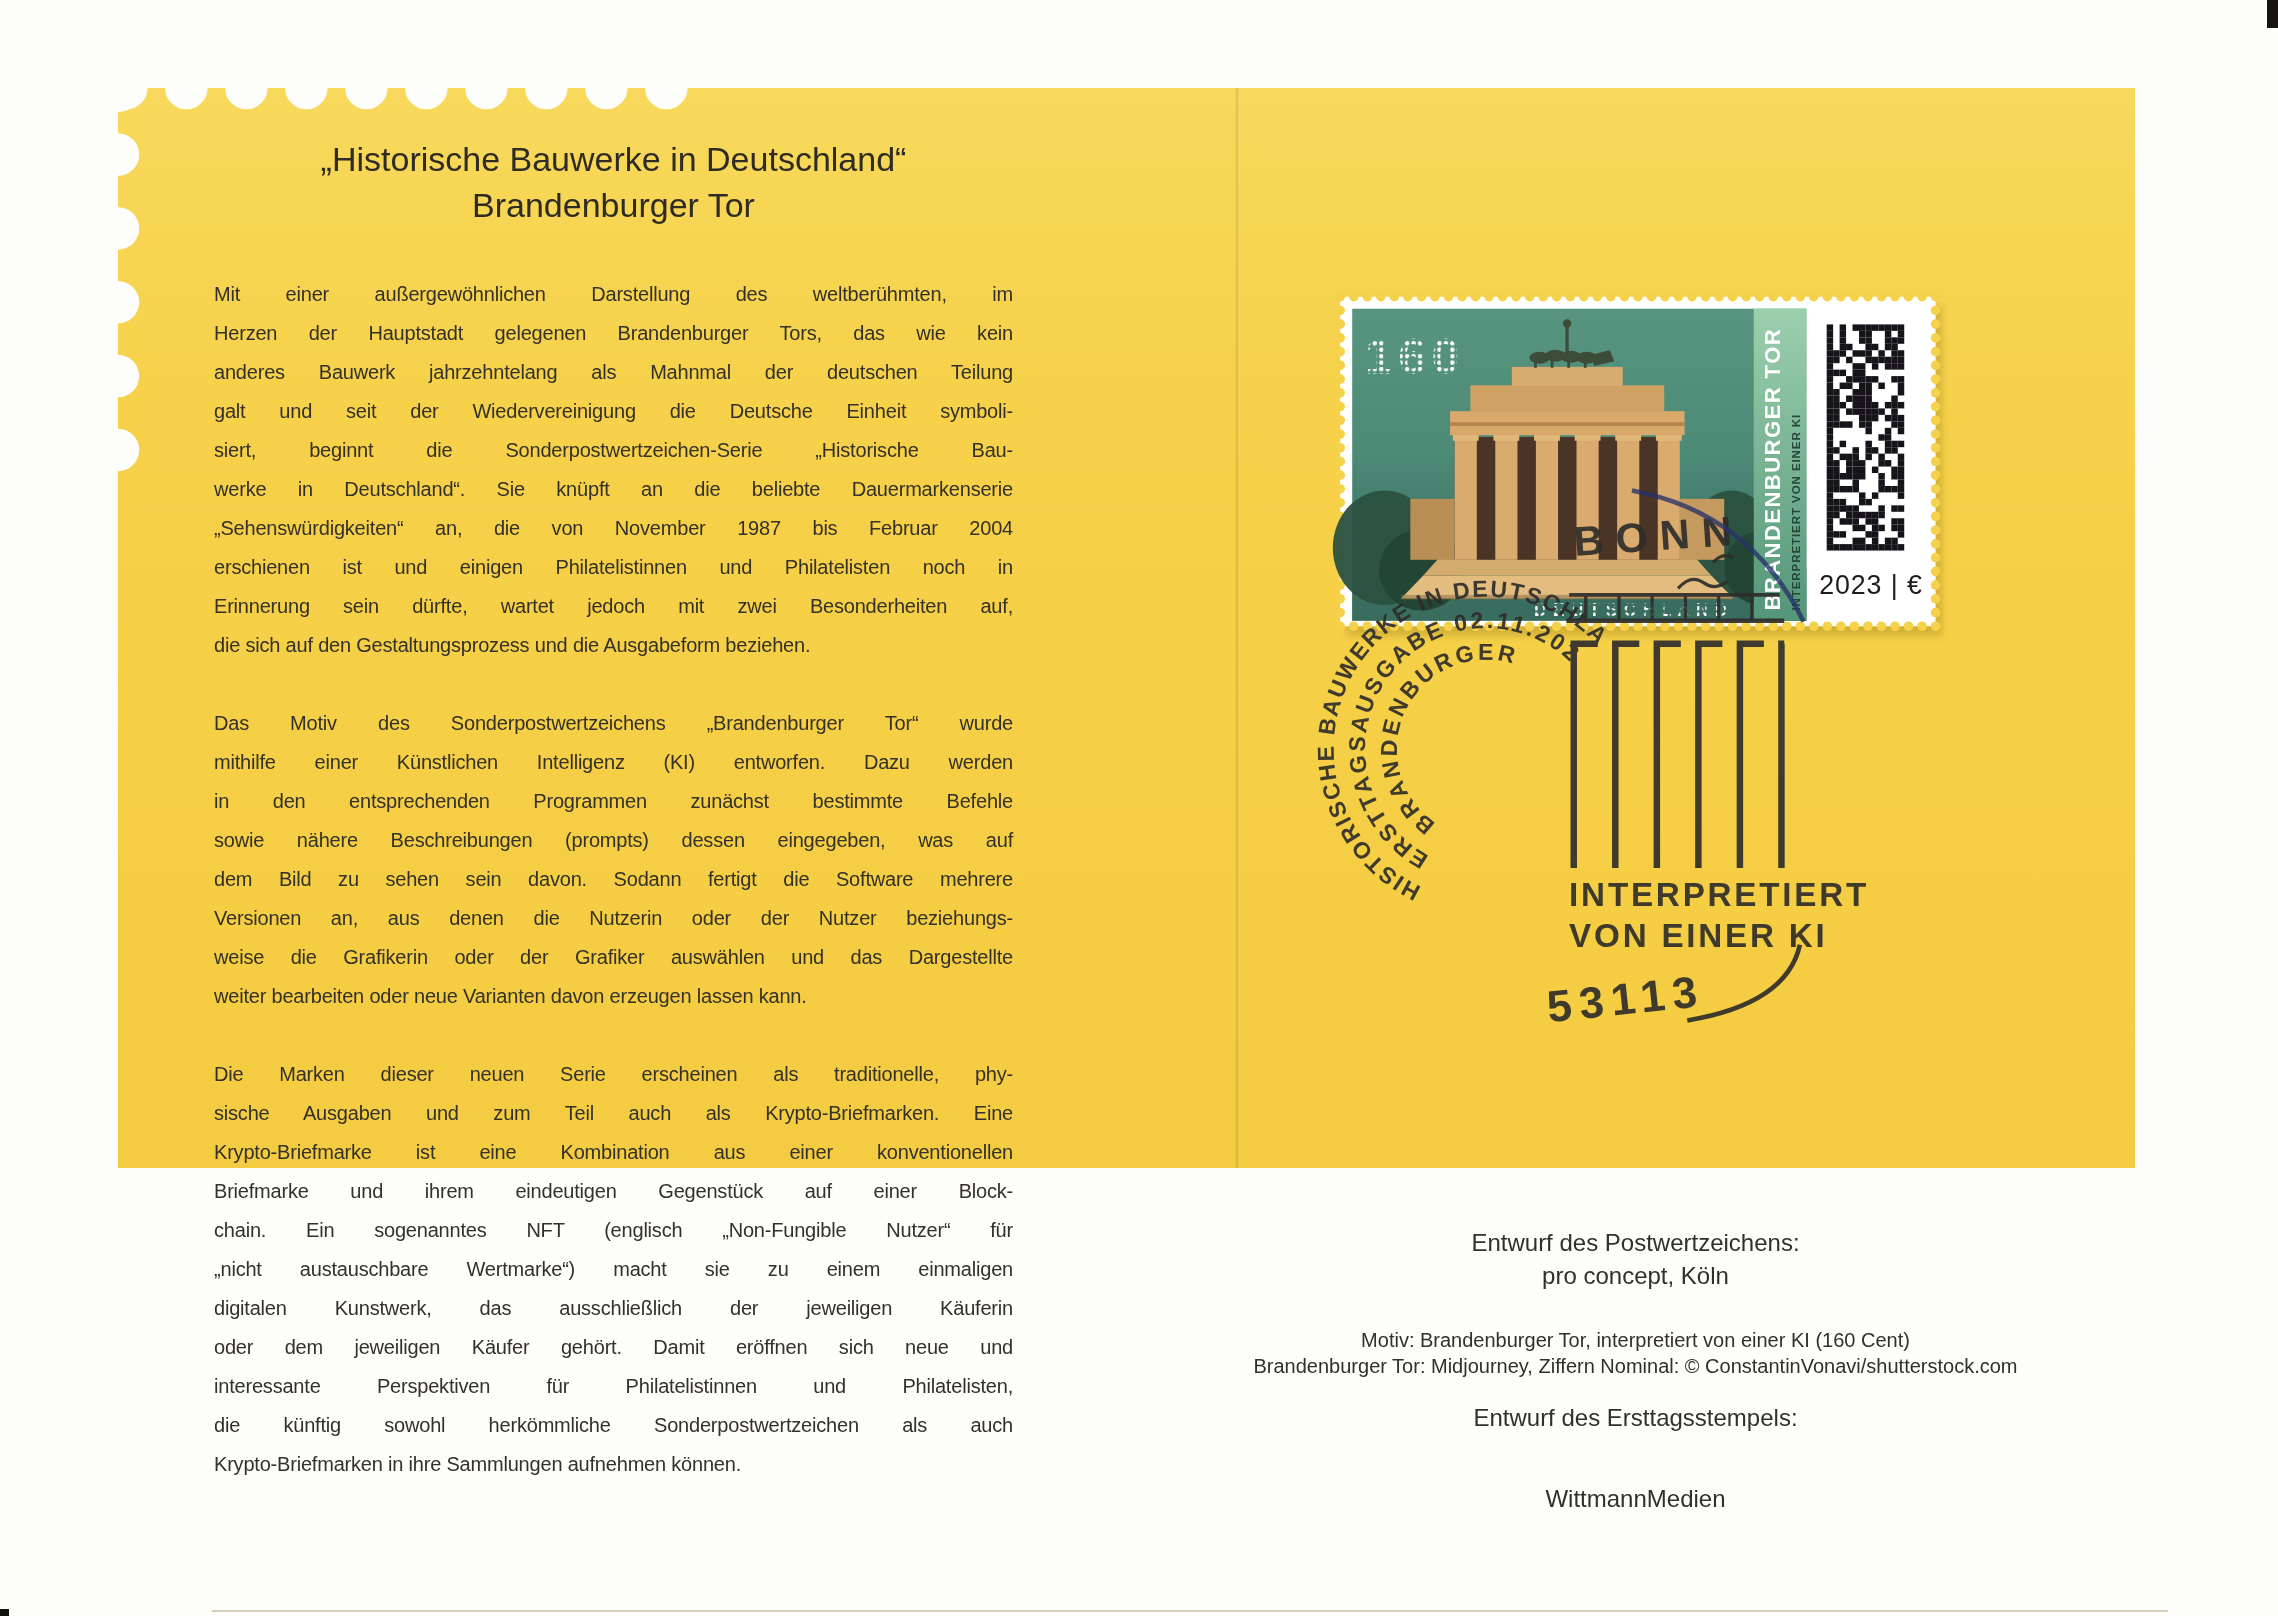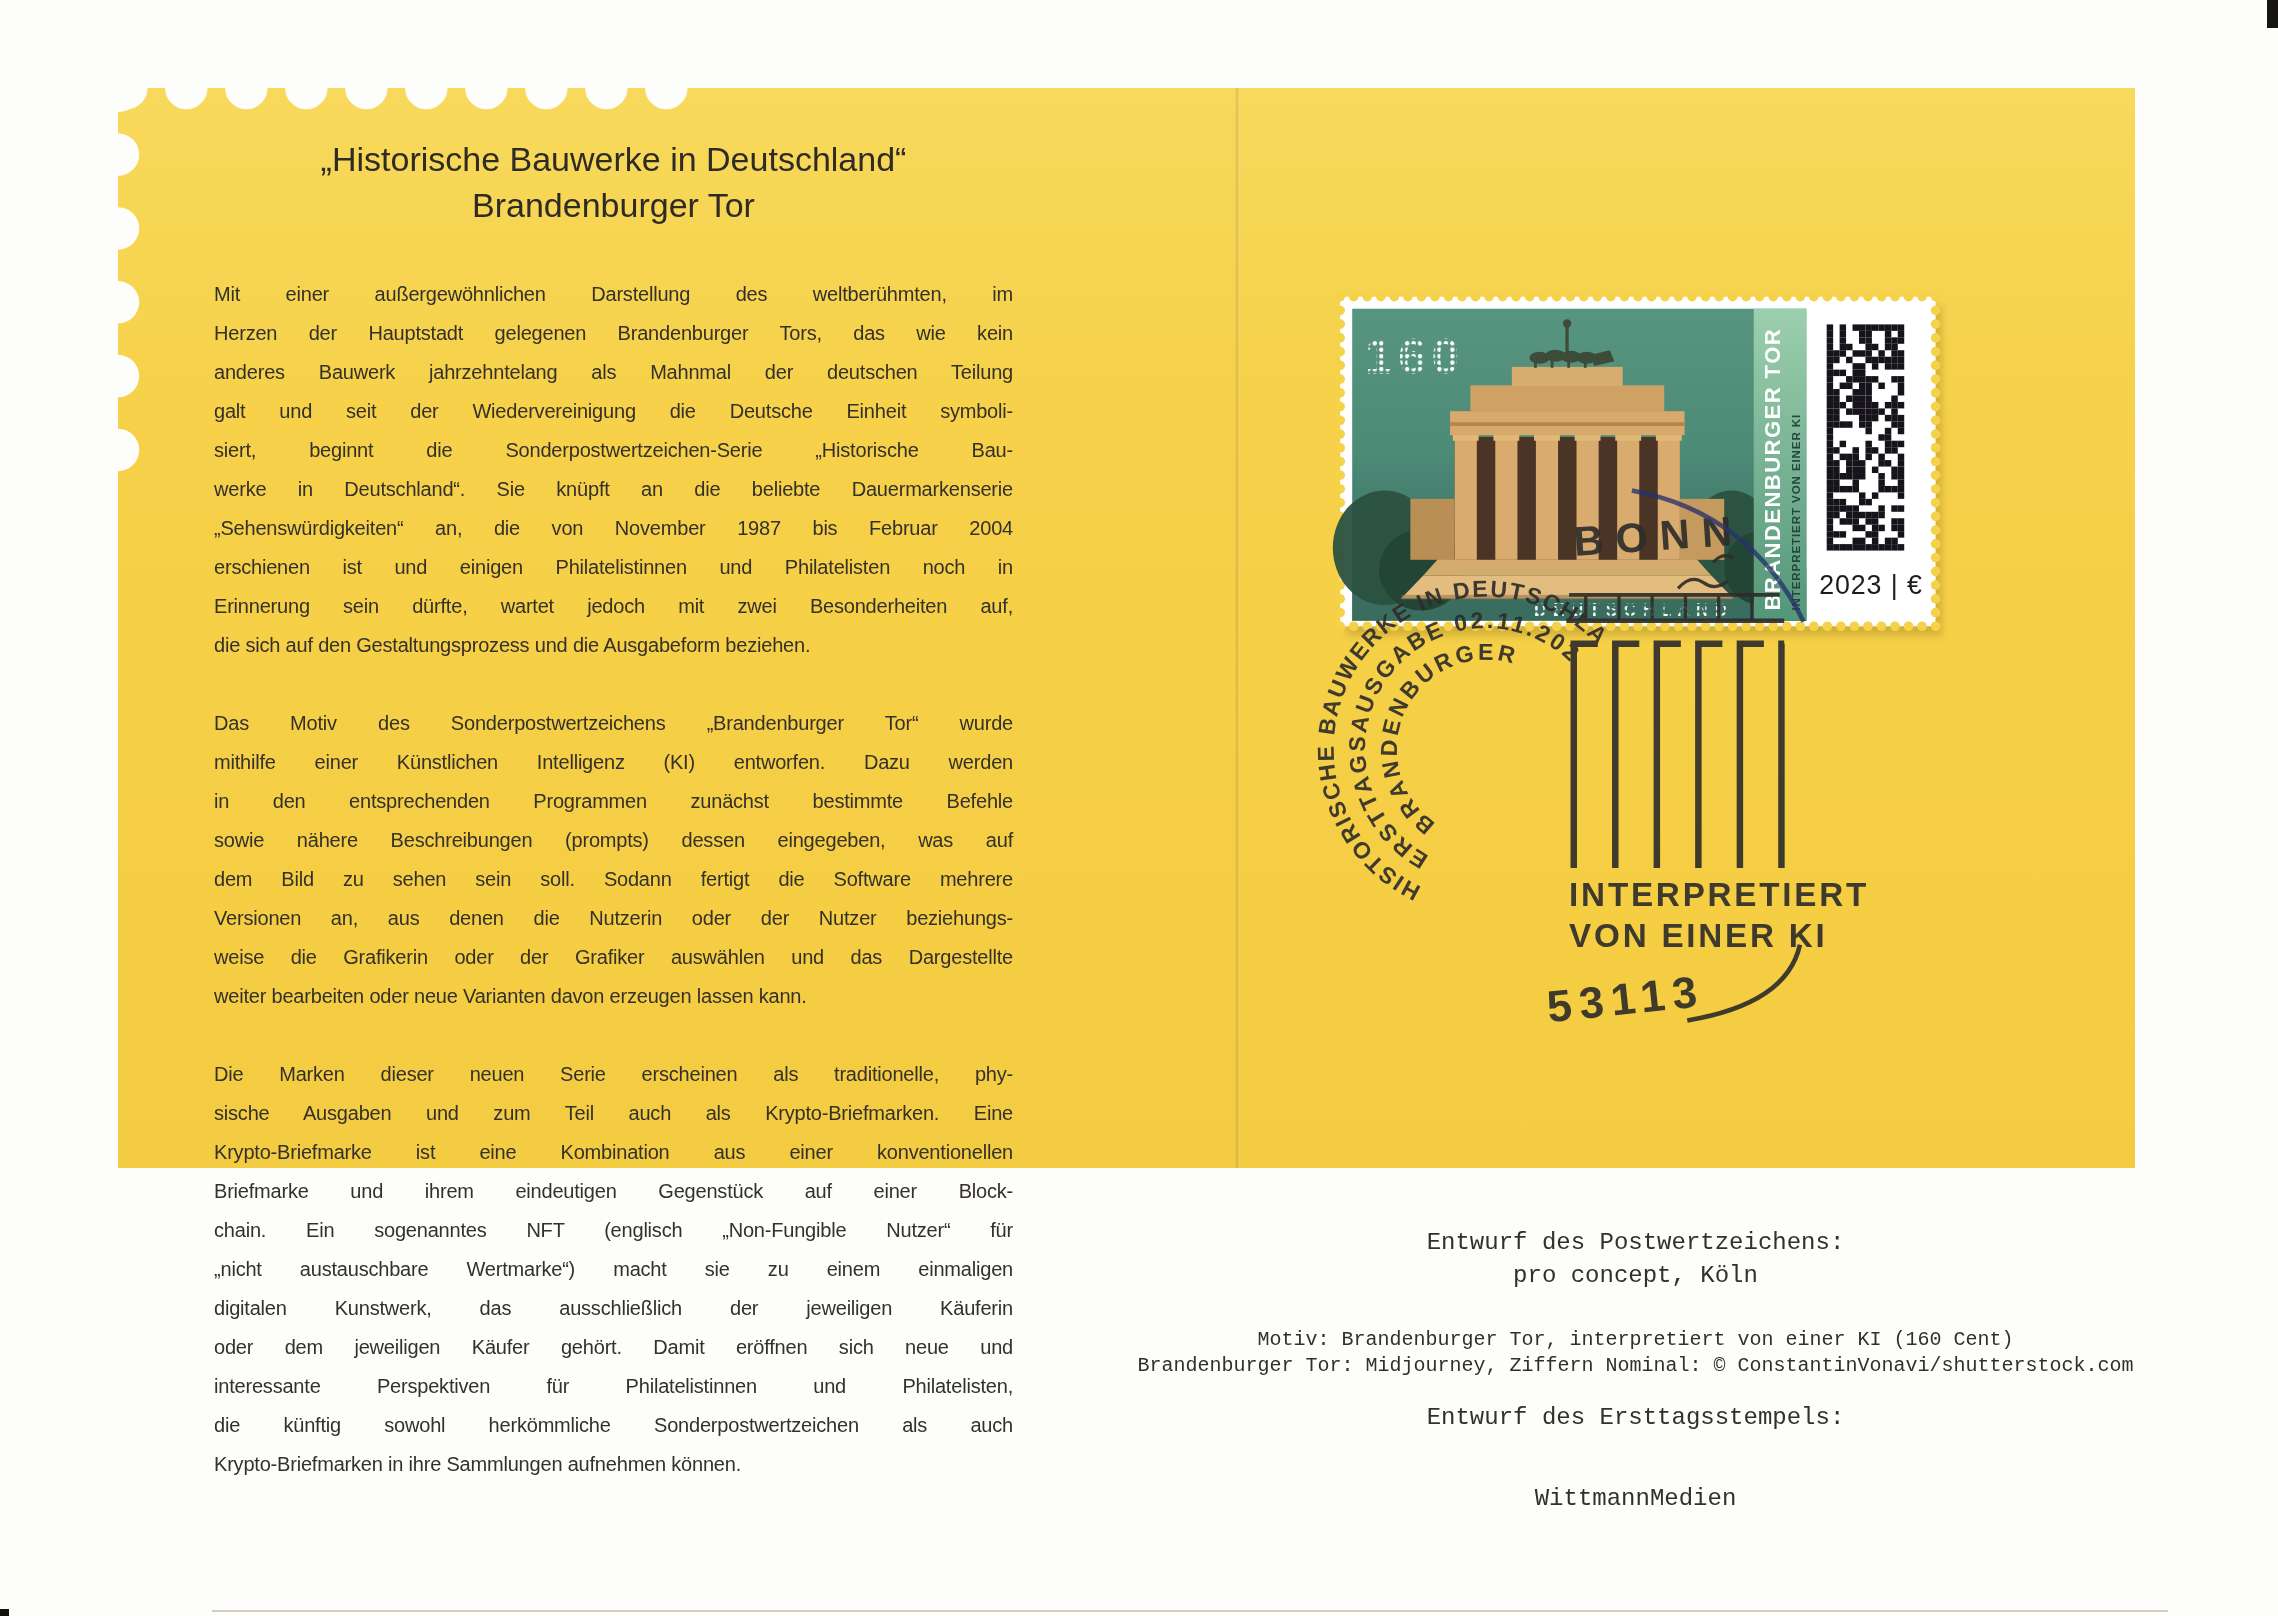--- a/index.html
+++ b/index.html
@@ -26,21 +26,21 @@
     position:absolute;left:96px;top:187px;width:799px;
     color:#34302a;font-size:20px;letter-spacing:-0.2px;
   }
   .para{margin:0 0 39px 0;}
   .line{
     height:39px;line-height:39px;white-space:normal;
     text-align:justify;text-align-last:justify;text-justify:inter-word;
   }
   .line.last{text-align-last:left;}
   .credit{
-    position:absolute;left:1010px;width:1015px;text-align:center;color:#33302a;font-family:Liberation Mono, monospace;
+    position:absolute;left:1010px;width:1015px;text-align:center;color:#33302a;
   }
   .credit.big{font-size:24px;line-height:31px;}
   .credit.small{font-size:20px;line-height:26px;}
   #art{position:absolute;left:0;top:0;width:2017px;height:1443px;pointer-events:none;}
   .artifact-tr{position:absolute;right:0;top:0;width:12px;height:28px;background:#171513;}
   .artifact-bl{position:absolute;left:0;bottom:0;width:9.2px;height:8.3px;background:#14120f;}
   .bottom-line{position:absolute;left:212px;right:111px;bottom:4.6px;height:2.8px;background:rgba(186,166,128,0.55);}
 </style>
 </head>
 <body>
@@ -63,21 +63,21 @@
         <div class="line">„Sehenswürdigkeiten“ an, die von November 1987 bis Februar 2004</div>
         <div class="line">erschienen ist und einigen Philatelistinnen und Philatelisten noch in</div>
         <div class="line">Erinnerung sein dürfte, wartet jedoch mit zwei Besonderheiten auf,</div>
         <div class="line last">die sich auf den Gestaltungsprozess und die Ausgabeform beziehen.</div>
       </div>
       <div class="para">
         <div class="line">Das Motiv des Sonderpostwertzeichens „Brandenburger Tor“ wurde</div>
         <div class="line">mithilfe einer Künstlichen Intelligenz (KI) entworfen. Dazu werden</div>
         <div class="line">in den entsprechenden Programmen zunächst bestimmte Befehle</div>
         <div class="line">sowie nähere Beschreibungen (prompts) dessen eingegeben, was auf</div>
-        <div class="line">dem Bild zu sehen sein soll. Sodann fertigt die Software mehrere</div>
+        <div class="line">dem Bild zu sehen sein davon. Sodann fertigt die Software mehrere</div>
         <div class="line">Versionen an, aus denen die Nutzerin oder der Nutzer beziehungs-</div>
         <div class="line">weise die Grafikerin oder der Grafiker auswählen und das Dargestellte</div>
         <div class="line last">weiter bearbeiten oder neue Varianten davon erzeugen lassen kann.</div>
       </div>
       <div class="para">
         <div class="line">Die Marken dieser neuen Serie erscheinen als traditionelle, phy-</div>
         <div class="line">sische Ausgaben und zum Teil auch als Krypto-Briefmarken. Eine</div>
         <div class="line">Krypto-Briefmarke ist eine Kombination aus einer konventionellen</div>
         <div class="line">Briefmarke und ihrem eindeutigen Gegenstück auf einer Block-</div>
         <div class="line">chain. Ein sogenanntes NFT (englisch „Non-Fungible Nutzer“ für</div>

